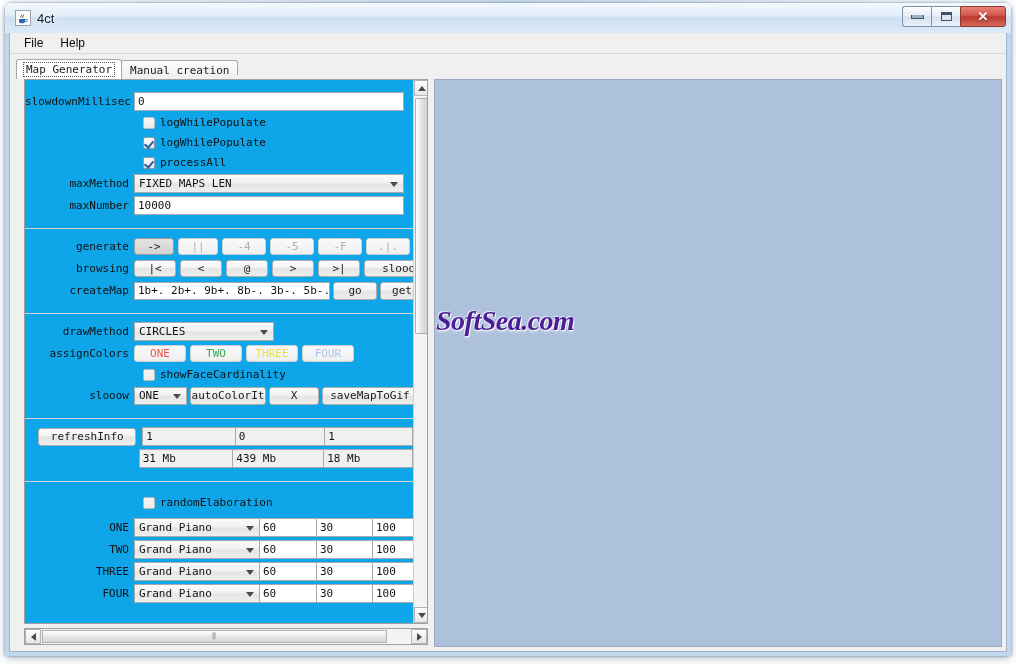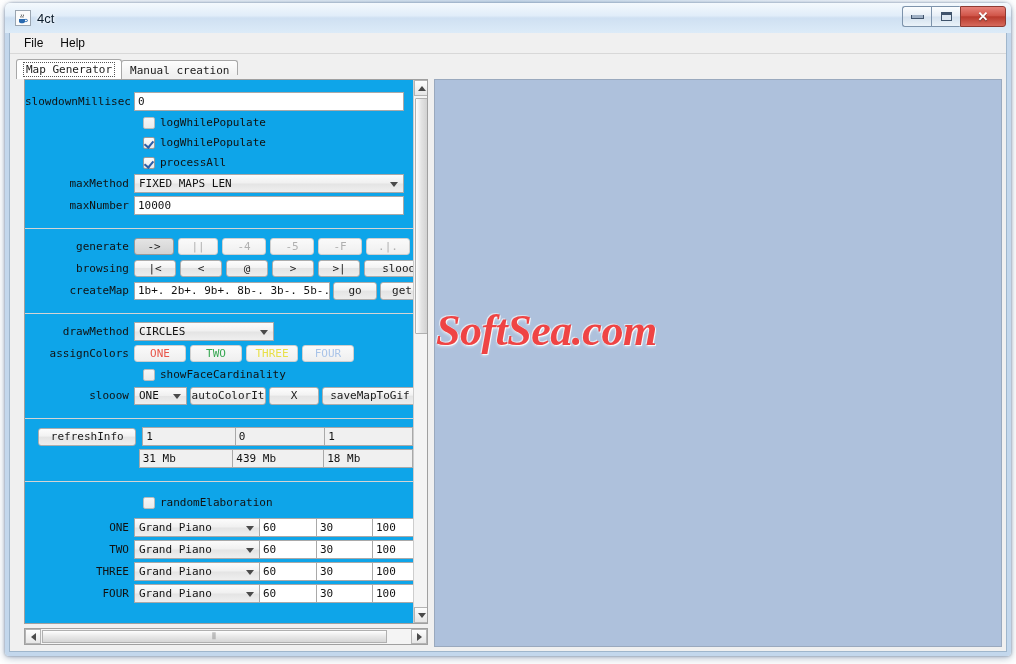--- a/index.html
+++ b/index.html
@@ -174,22 +174,22 @@
     width:100%;height:100%;
     background:#aec1dc;
     border:1px solid #9aa9be;
     box-sizing:border-box;
     position:relative;overflow:hidden;
   }
   
   #watermark{
     position:absolute;left:-28px;top:218px;
     font-family:"Liberation Serif", serif;
-    font-style:italic;font-weight:bold;font-size:44px;
-    color:#ef4444;
+    font-style:italic;font-weight:bold;font-size:28px;
+    color:#4c1d95;
     text-shadow:1px 1px 0 rgba(255,255,255,.85),-1px -1px 0 rgba(255,255,255,.6),0 2px 3px rgba(255,255,255,.55);
     white-space:nowrap;letter-spacing:-.5px;
     pointer-events:none;z-index:20;
   }
   
   .fgroup{
     border-top:1px solid #d4d4d4;
   }
   .fgroup.first{border-top:none;}
   .frow{

